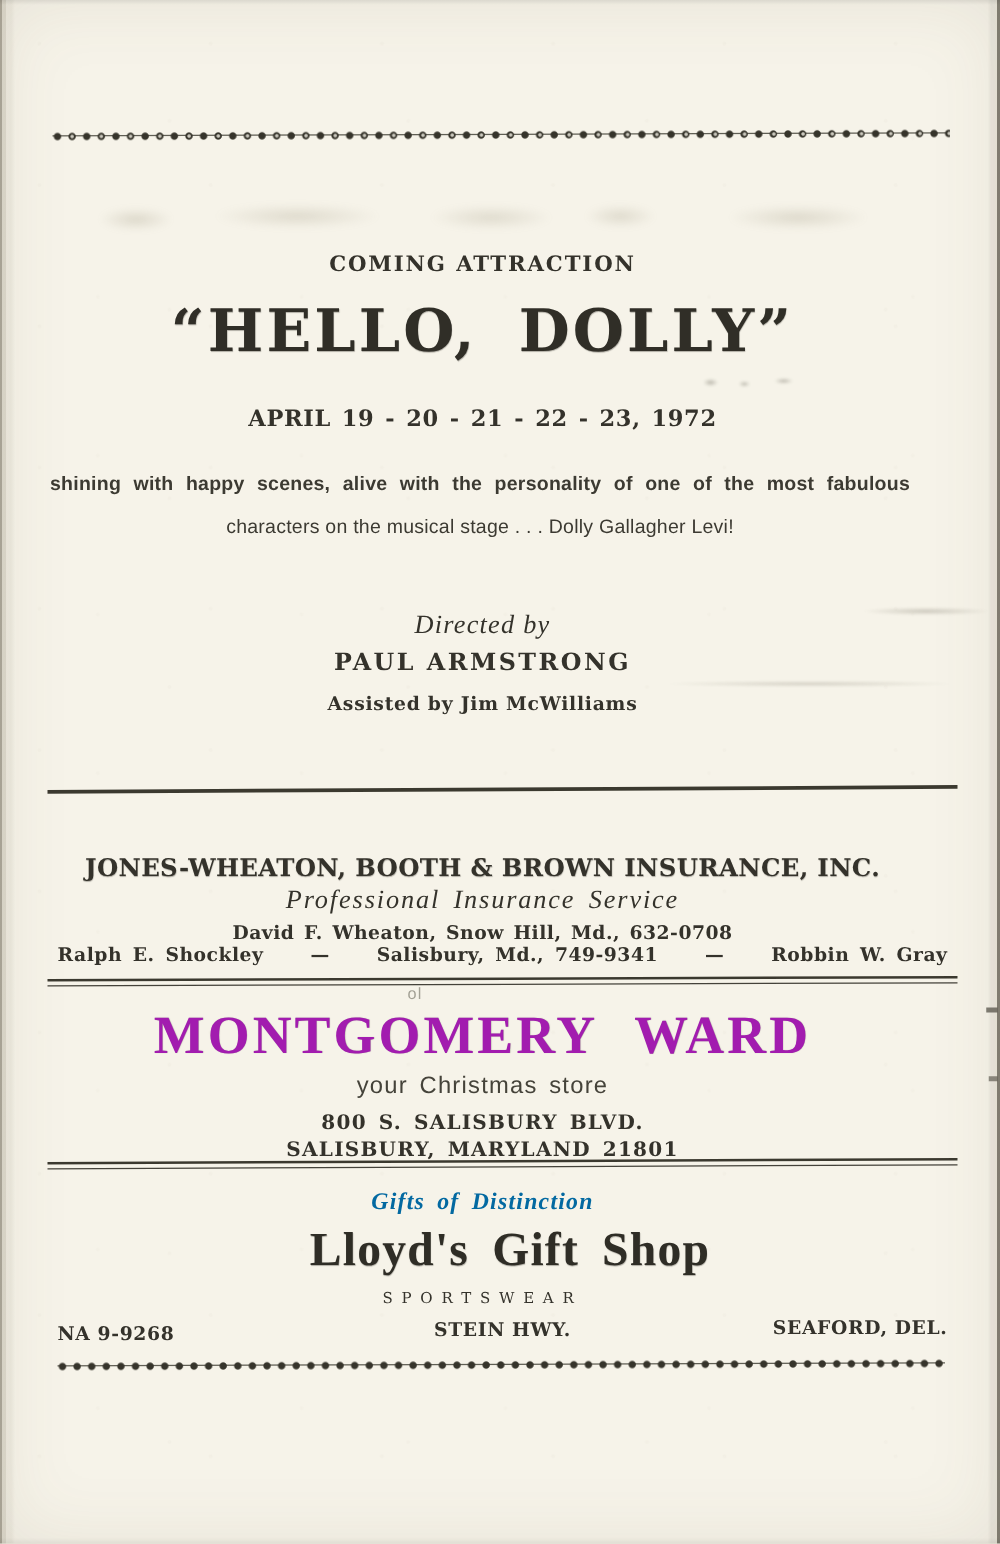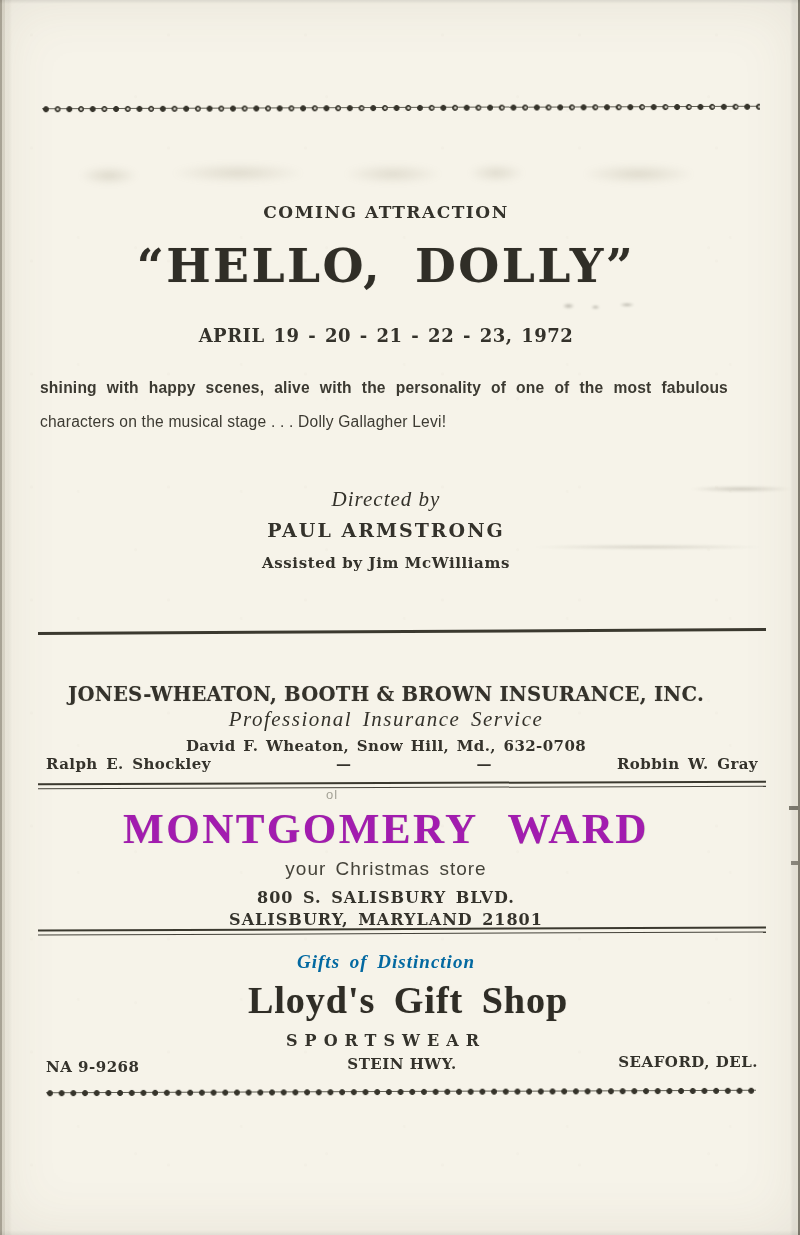--- a/index.html
+++ b/index.html
@@ -44,42 +44,42 @@
   .rule-heavy{height:3.2px;background:#3b392f;}
   .rule-double{height:5.5px;border-top:2px solid #3b392f;border-bottom:1.6px solid #44423a;box-sizing:border-box;}
 
   
   .kicker{top:202px;font-size:17px;font-weight:bold;letter-spacing:1.5px;}
   .title{top:238px;font-size:47px;font-weight:bold;letter-spacing:2.5px;word-spacing:14px;color:#302e27;}
   .dates{top:325px;font-size:18px;font-weight:bold;letter-spacing:.5px;word-spacing:2px;}
   .para{left:40px;top:371px;width:688px;font-size:15.6px;line-height:33.5px;color:#3c3a32;letter-spacing:.2px;}
   .para .l1{text-align:justify;text-align-last:justify;text-indent:34px;padding-right:14px;}
   .para .l2{text-align:justify;text-align-last:justify;font-weight:bold;}
-  .para .l3{text-align:left;}
+  .para .l3{text-align:center;}
   .directed{top:487px;font-size:21px;font-style:italic;letter-spacing:1px;}
   .director{top:519px;font-size:19px;font-weight:bold;letter-spacing:2px;}
   .assistant{top:554px;font-size:15px;font-weight:bold;letter-spacing:.6px;}
 
   
   .ins-name{top:683px;font-size:19.5px;font-weight:bold;letter-spacing:.3px;}
   .ins-tag{top:707px;font-size:21px;font-style:italic;letter-spacing:1.5px;word-spacing:4px;}
   .ins-agent{top:737px;font-size:15px;font-weight:bold;letter-spacing:.4px;word-spacing:2px;}
   .ins-row{left:46px;top:755px;width:712px;display:flex;justify-content:space-between;align-items:baseline;
     font-size:15px;font-weight:bold;letter-spacing:.4px;word-spacing:3px;}
 
   
   .mw-name{top:804px;font-size:43px;font-weight:bold;letter-spacing:2.5px;word-spacing:18px;color:#a21caf;font-family:"Liberation Serif",serif;}
   .mw-tag{top:858px;font-size:19px;letter-spacing:1px;word-spacing:3px;color:#45433a;}
   .mw-a1{top:888px;font-size:16px;font-weight:bold;letter-spacing:1px;word-spacing:3px;}
   .mw-a2{top:910px;font-size:16px;font-weight:bold;letter-spacing:1px;word-spacing:3px;}
 
   
   .ll-tag{top:951px;font-size:19px;font-style:italic;font-weight:bold;letter-spacing:1px;word-spacing:4px;color:#0369a1;}
   .ll-name{top:978px;font-size:38px;font-weight:bold;letter-spacing:1px;word-spacing:8px;color:#2f2d26;font-family:"Liberation Serif",serif;padding-left:44px;}
-  .ll-sub{top:1031px;font-size:16px;font-weight:bold;letter-spacing:7px;}
+  .ll-sub{top:1031px;font-size:12px;font-weight:normal;letter-spacing:7px;}
   .ll-row{left:46px;top:1053px;width:712px;display:grid;grid-template-columns:1fr auto 1fr;align-items:baseline;
     font-size:15px;font-weight:bold;letter-spacing:.5px;}
   .ll-row .lft{text-align:left;position:relative;top:5px;}
   .ll-row .mid{text-align:center;position:relative;top:2px;}
   .ll-row .rgt{text-align:right;}
 
   .pageno{top:1104px;font-size:16px;letter-spacing:1px;}
 
   
   .ghost{left:70px;top:148px;width:646px;height:50px;filter:blur(3px);opacity:.5;pointer-events:none;
@@ -139,20 +139,21 @@
 
   <div class="rule-heavy abs" style="left:38px;top:630px;width:728px;transform:rotate(-0.3deg);"></div>
 
   <section>
     <div class="abs ctr ins-name slab bleed">JONES-WHEATON, BOOTH &amp; BROWN INSURANCE, INC.</div>
     <div class="abs ctr ins-tag">Professional Insurance Service</div>
     <div class="abs ctr ins-agent slab">David F. Wheaton, Snow Hill, Md., 632-0708</div>
     <div class="ins-row abs slab">
       <span>Ralph E. Shockley</span>
       <span>—</span>
+      <span>Salisbury, Md., 749-9341</span>
       <span>—</span>
       <span>Robbin W. Gray</span>
     </div>
   </section>
 
   <div class="rule-double abs" style="left:38px;top:782px;width:728px;transform:rotate(-0.2deg);"></div>
   <div class="offsetmark abs sans">ol</div>
 
   <section>
     <div class="abs ctr mw-name bleed">MONTGOMERY WARD</div>

